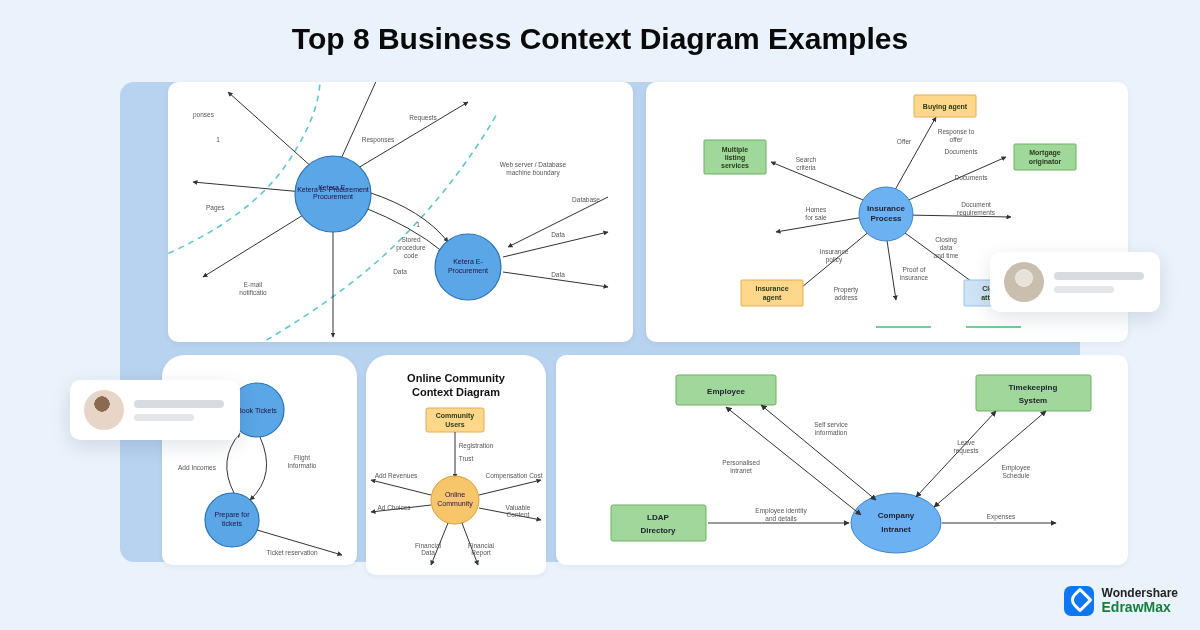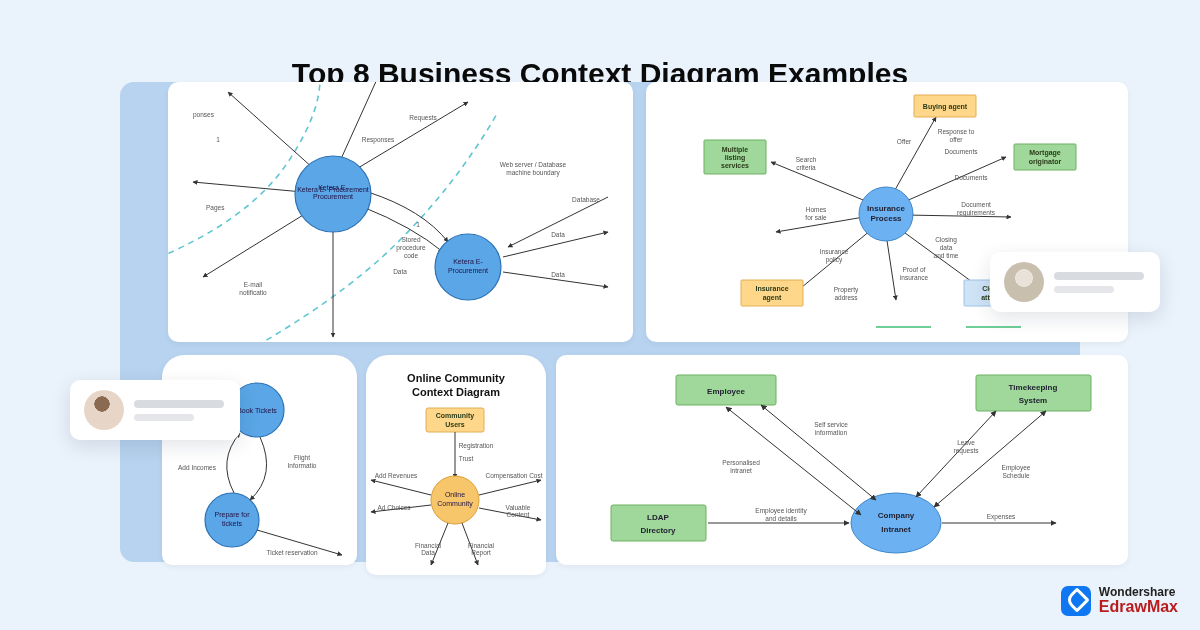--- a/index.html
+++ b/index.html
@@ -10,21 +10,20 @@
   font-family: -apple-system, BlinkMacSystemFont, "Segoe UI", Arial, sans-serif;
   position: relative;
   overflow: hidden;
 }
 .title {
   text-align: center;
   font-size: 30px;
   font-weight: 800;
   color: #0a0a0a;
   padding: 22px 0 18px;
-  margin-top: 35px;
 }
 .canvas {
   position: absolute;
   top: 82px;
   left: 120px;
   width: 960px;
   height: 480px;
   background: #b7d3ef;
   border-radius: 14px;
 }
@@ -86,21 +85,21 @@
   content: "";
   position: absolute;
   left: 7px; top: 5px;
   width: 12px; height: 12px;
   border: 3px solid #fff;
   border-radius: 2px 2px 2px 50%;
   transform: rotate(45deg);
 }
 .logo-text { line-height:1.05; }
 .logo-text .l1 { font-size: 12px; font-weight:600; color:#222; }
-.logo-text .l2 { font-size: 16px; font-weight:600; color:#b91c1c; }
+.logo-text .l2 { font-size: 14px; font-weight:600; color:#15803d; }
 
 
 .circ-node { fill:#5aa6e6; stroke:#2c72b5; stroke-width:1.2; }
 .circ-label { font-size:7px; fill:#214; text-anchor:middle; }
 .link { stroke:#333; stroke-width:1; fill:none; marker-end:url(#arrow); }
 .link2 { stroke:#333; stroke-width:1; fill:none; }
 .dash { stroke:#5fc6d1; stroke-width:1.6; stroke-dasharray:6 5; fill:none; }
 .tiny { font-size:6.5px; fill:#555; text-anchor:middle; }
 .tiny-l { font-size:6.5px; fill:#555; }
 .box-g { fill:#9fd89a; stroke:#6cb162; }

